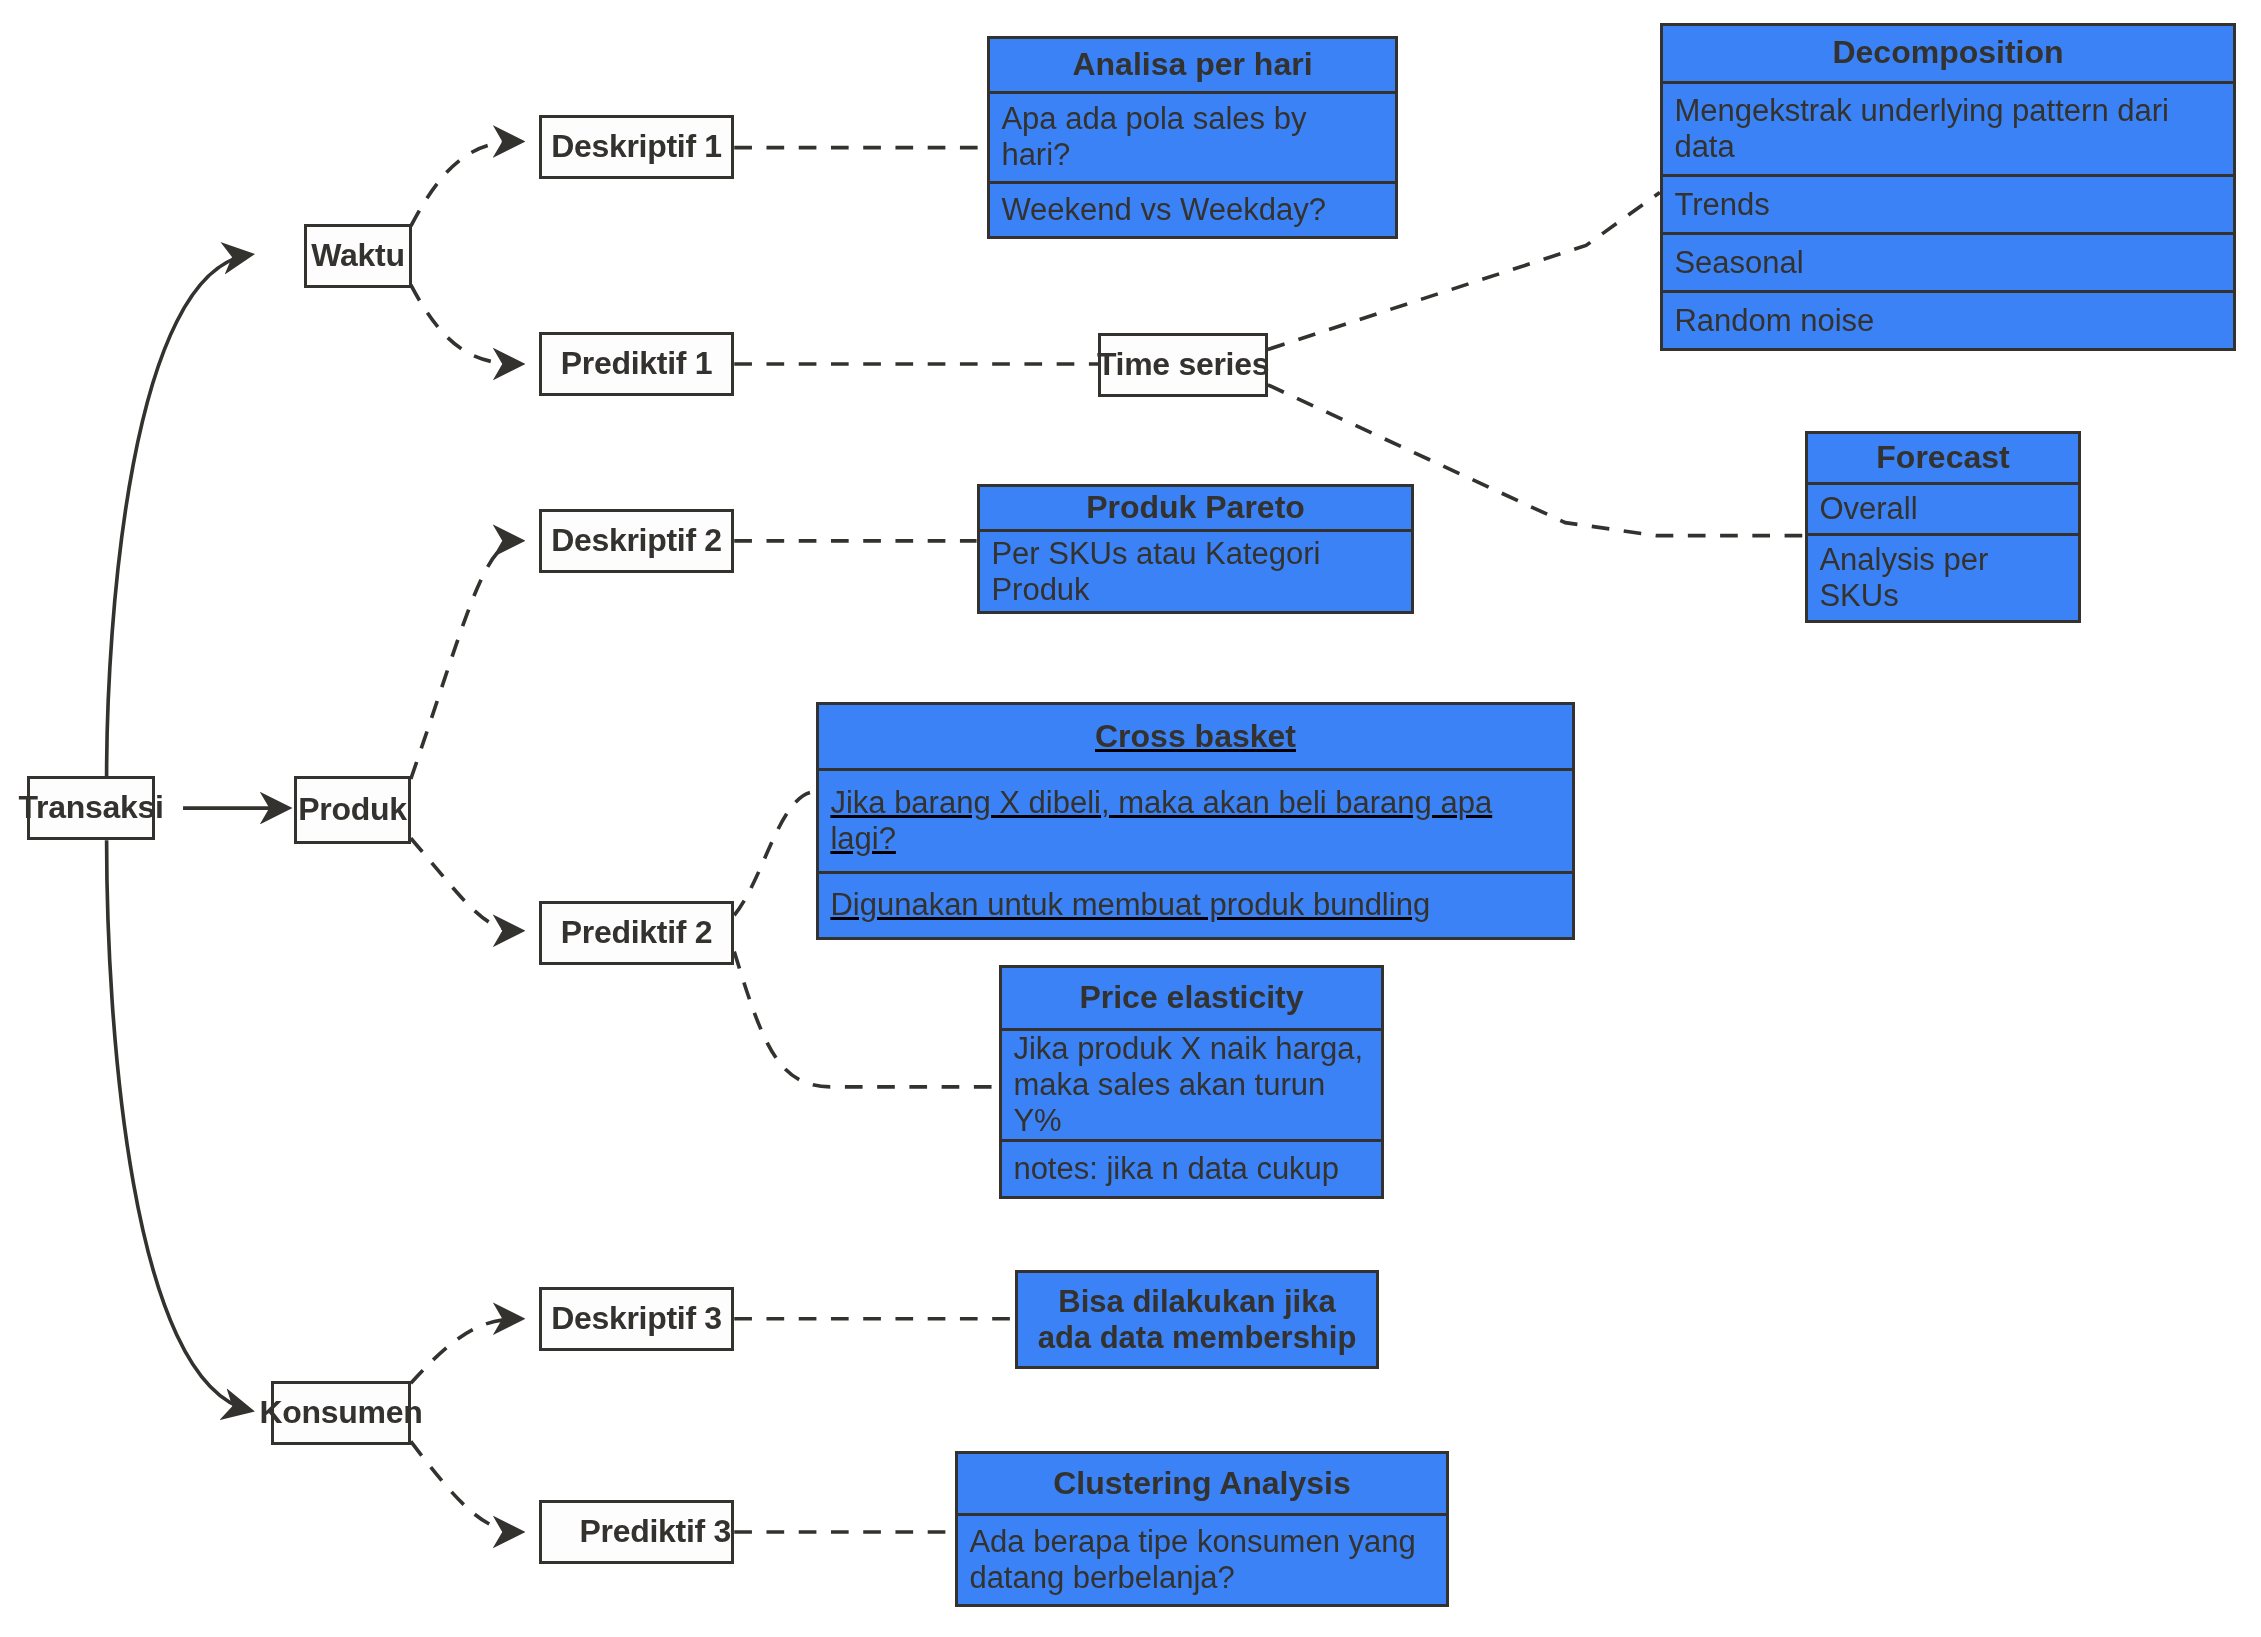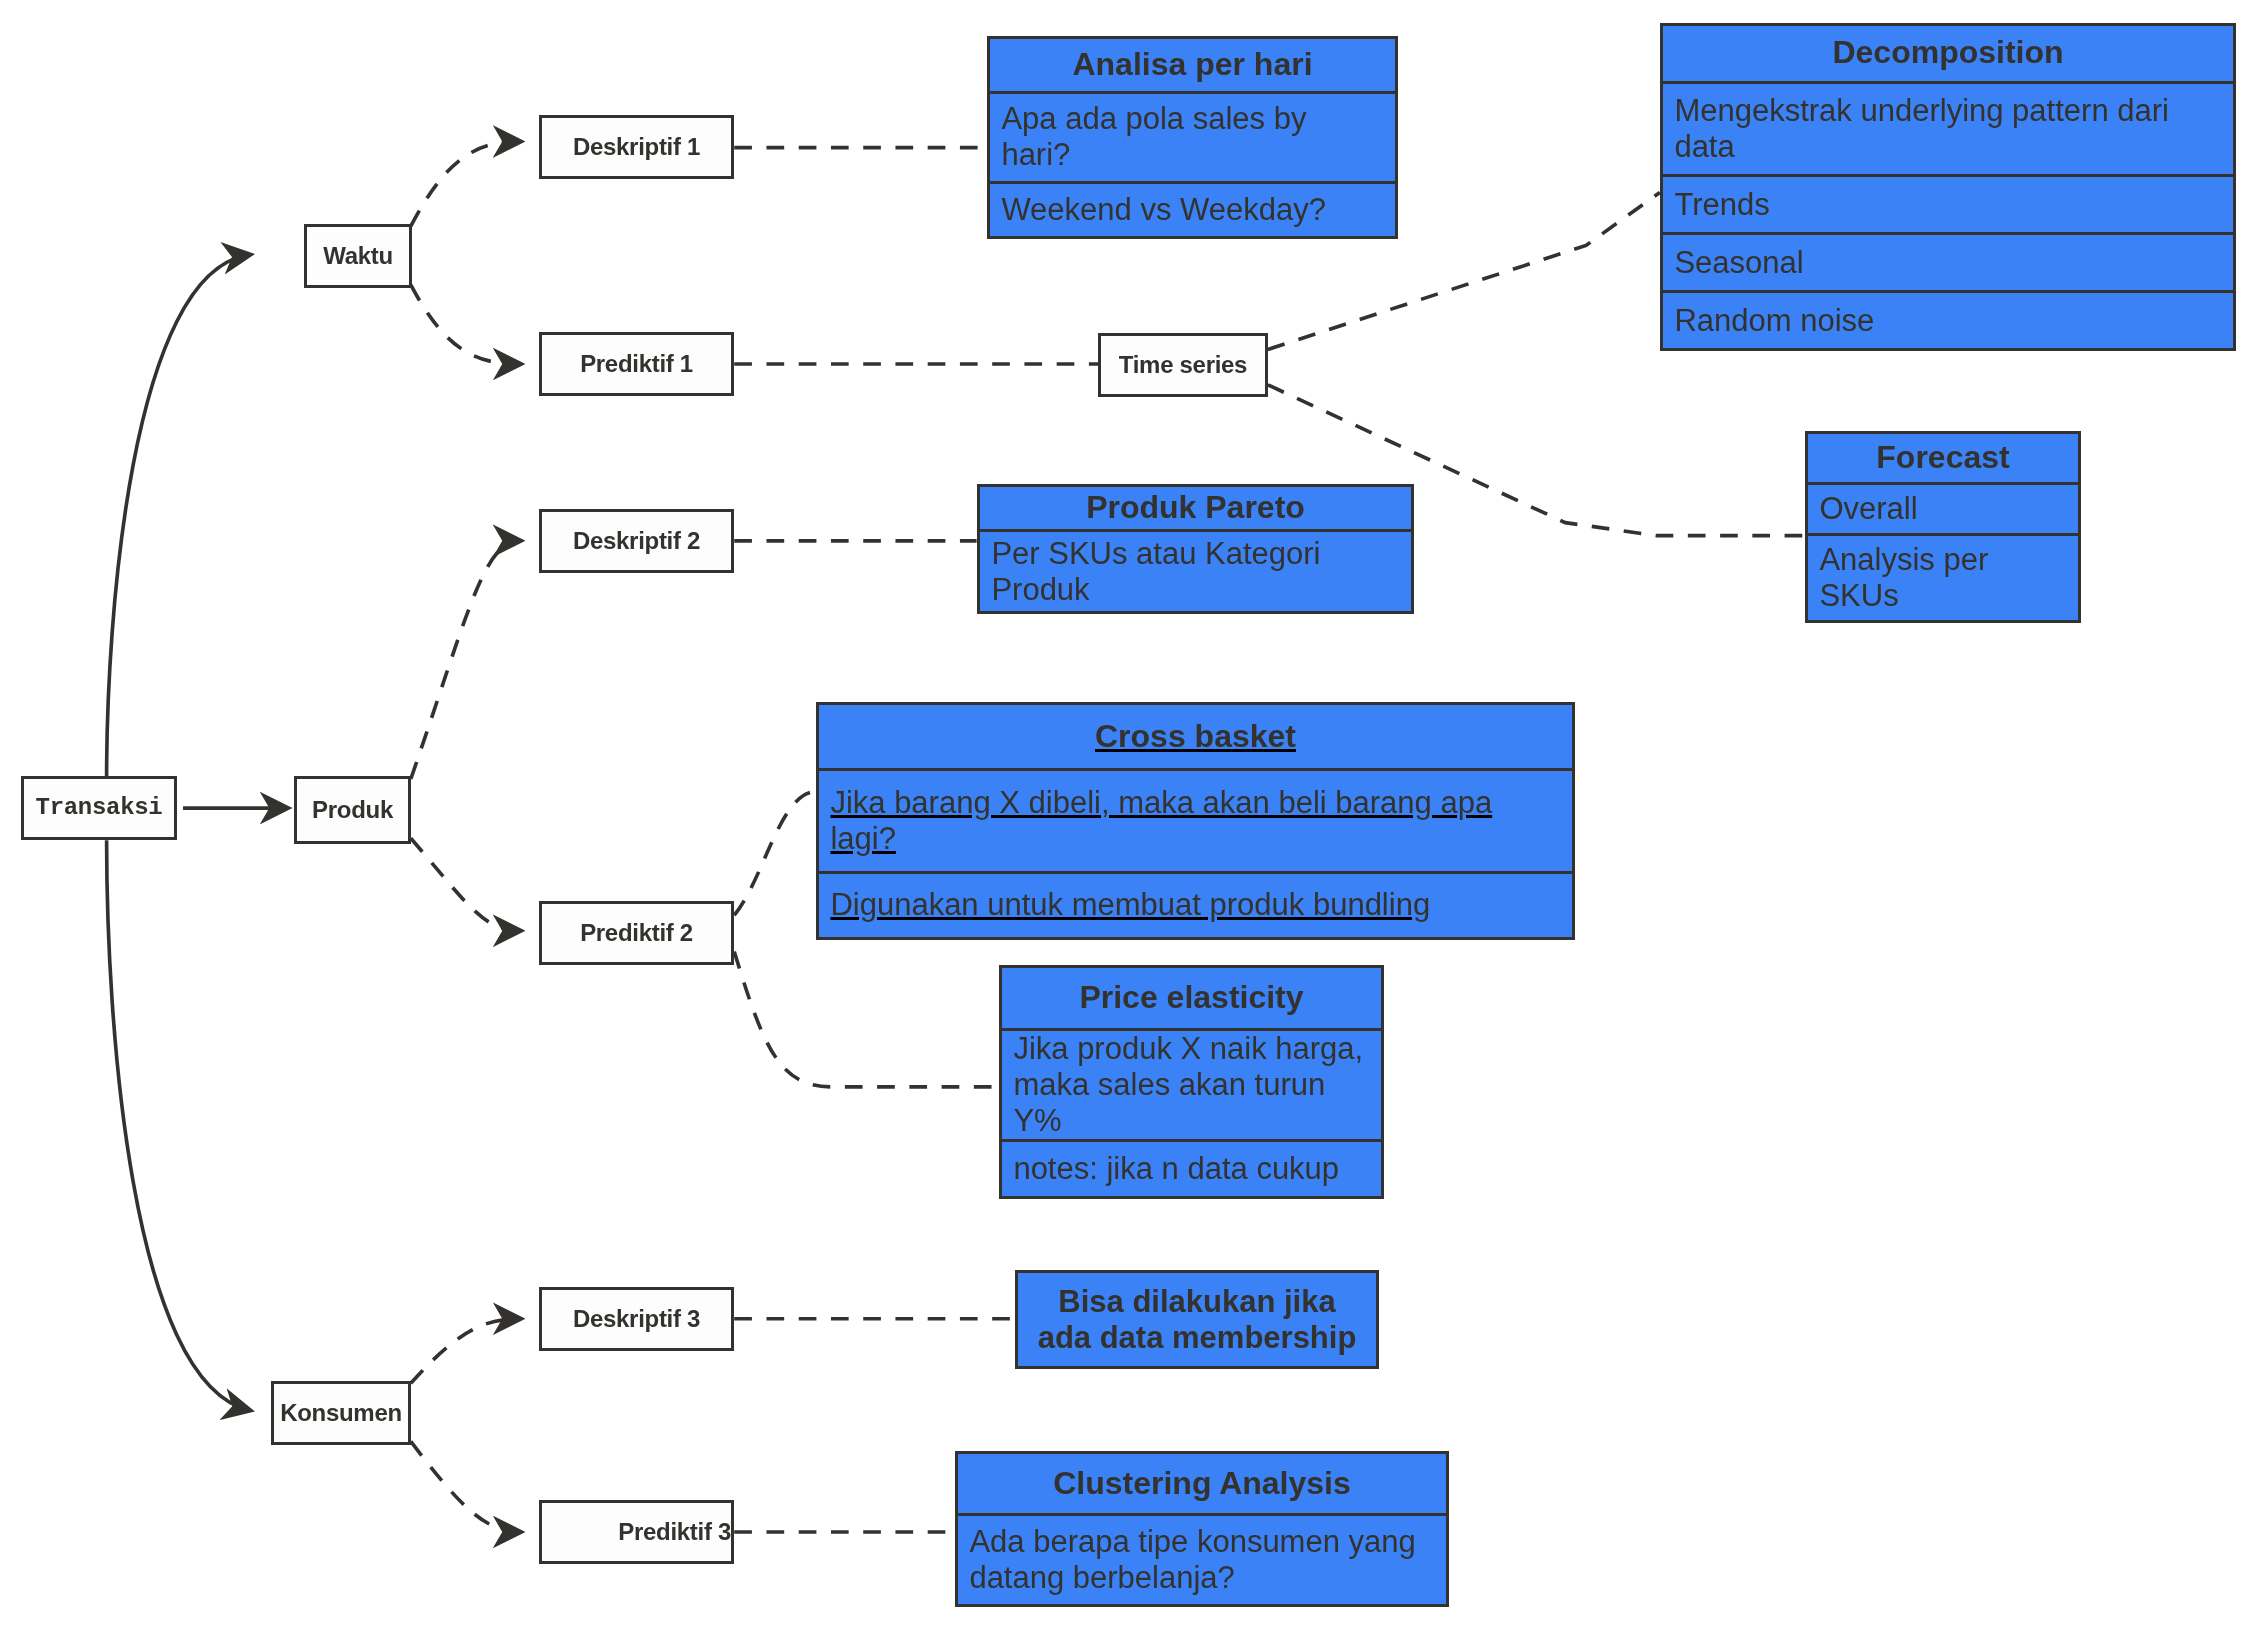--- a/index.html
+++ b/index.html
@@ -30,21 +30,21 @@
     border: 3.1px solid #33322e;
     background: #fdfdfd;
     display: flex;
     flex-direction: column;
     justify-content: center;
     align-items: center;
   }
   .node-label {
     font-weight: bold;
     color: #33322e;
-    font-size: 24px;
+    font-size: 32px;
     line-height: 1.12;
     white-space: nowrap;
     letter-spacing: -0.3px;
   }
   .card {
     position: absolute;
     box-sizing: border-box;
     border: 3.1px solid #33322e;
     background: #3b82f6;
     display: flex;
@@ -129,21 +129,21 @@
       <path d="M 1412 1760 C 1470 1690, 1500 1522, 1570 1522"></path>
 
       <path d="M 1412 1830 C 1470 2020, 1500 2090, 1600 2090 L 1920 2090"></path>
 
       <path d="M 1412 2536 L 1952 2536"></path>
 
       <path d="M 1412 2946 L 1836 2946"></path>
     </g>
   </svg>
 
-  <div class="node" style="left:21px; top:776px; width:156px; height:64px;font-family:Liberation Mono, monospace;">
+  <div class="node" style="left:27px; top:776px; width:128px; height:64px;">
     <span class="node-label">Transaksi</span>
   </div>
 
   <div class="node" style="left:304px; top:224px; width:108px; height:64px;">
     <span class="node-label">Waktu</span>
   </div>
 
   <div class="node" style="left:294px; top:776px; width:117px; height:68px;">
     <span class="node-label">Produk</span>
   </div>

